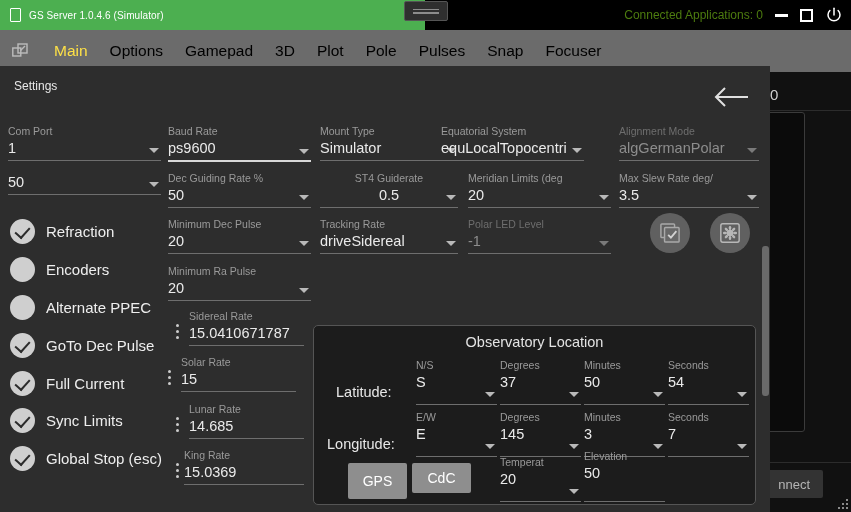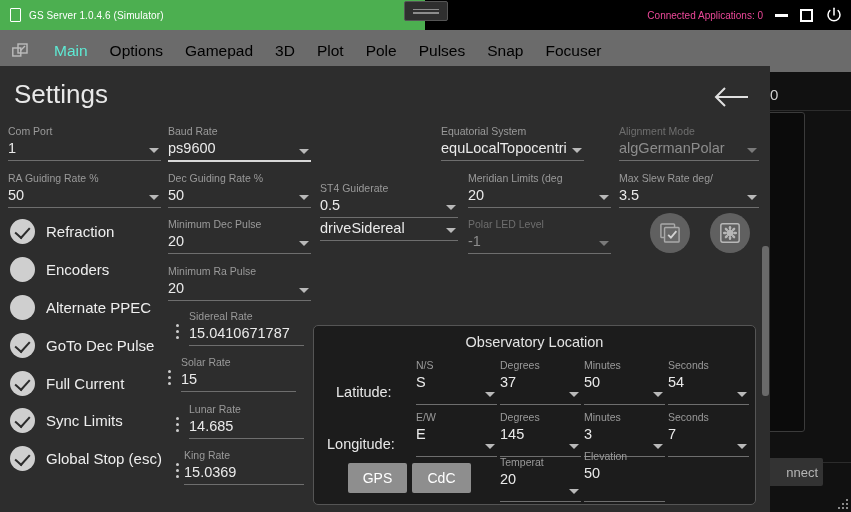--- a/index.html
+++ b/index.html
@@ -48,21 +48,21 @@
     border: 1.5px solid #555555;
     border-radius: 2px;
     display: flex; flex-direction: column;
     align-items: center; justify-content: center; gap: 2px;
   }
   .tb-badge i { display:block; width: 26px; height: 1.5px; background: #8c8c8c; }
   .tb-right {
     position: absolute; right: 8px; top: 0; z-index: 3;
     height: 30px; display: flex; align-items: center; gap: 12px;
   }
-  .tb-conn { color: #ec4899; font-size: 10px; }
+  .tb-conn { color: #4d7c0f; font-size: 12px; }
   .tb-min { width: 13px; height: 3px; background: #ffffff; }
   .tb-max { width: 13px; height: 13px; border: 2px solid #ffffff; }
   .tb-pwr { width: 18px; height: 18px; position: relative; }
   .tb-pwr svg { display: block; }
 
   
   .tabbar {
     position: absolute; top: 30px; left: 0;
     width: 851px; height: 42px;
     background: #6b6b6b;
@@ -73,21 +73,21 @@
     width: 17px; height: 17px; position: relative; margin-right: 14px;
     opacity: .75;
   }
   .tab {
     position: relative;
     height: 42px; padding: 0 11px;
     display: flex; align-items: center;
     color: #000000; font-size: 15.5px;
     white-space: nowrap;
   }
-  .tab.active { color: #5eead4; }
+  .tab.active { color: #fde047; }
   .tab.active::after {
     content: ""; position: absolute; left: 8px; right: 8px;
     bottom: 0; height: 3px; background: #4caf50;
   }
 
   
   .bg-area {
     position: absolute; top: 72px; left: 0;
     width: 851px; height: 440px;
     background: #111111;
@@ -105,46 +105,46 @@
   }
   .bg-hr {
     position: absolute; top: 38px; left: 768px;
     width: 83px; height: 1px; background: #2c2c2c;
   }
   .bg-hr2 {
     position: absolute; top: 390px; left: 768px;
     width: 83px; height: 1px; background: #2c2c2c;
   }
   .bg-connect {
-    position: absolute; top: 386px; left: 765px;
+    position: absolute; top: 398px; left: 765px;
     width: 58px; height: 28px;
     background: #333333;
     border-radius: 2px;
     color: #b5b5b5; font-size: 13px;
     display: flex; align-items: center; justify-content: flex-end;
-    padding-right: 5px;
+    padding-right: 13px;
     overflow: hidden;
   }
   .grip {
     position: absolute; right: 3px; bottom: 3px;
     width: 14px; height: 14px;
   }
   .grip i {
     position: absolute; width: 2px; height: 2px; background: #8a8a8a;
   }
 
   
   .dialog {
     position: absolute; top: 66px; left: 0;
     width: 770px; height: 446px;
     background: #2d2d2d;
   }
   .dlg-title {
     position: absolute; left: 14px; top: 13px;
-    color: #e8e8e8; font-size: 26px;
+    color: #e8e8e8; font-size: 12px;
   }
   .back-arrow {
     position: absolute; right: 20px; top: 18px;
     width: 40px; height: 26px;
   }
 
   
   .fld { position: absolute; }
   .fld .lbl {
     color: #9a9a9a; font-size: 10.5px;
@@ -317,46 +317,51 @@
       <div class="val">1</div>
       <div class="uline"></div>
         <div class="caret"></div>
     </div>
     <div class="fld focus" style="left:168px; top:59px; width:143px;">
       <div class="lbl">Baud Rate</div>
       <div class="val">ps9600</div>
       <div class="uline"></div>
         <div class="caret"></div>
     </div>
+    <div class="fld" style="left:320px; top:59px; width:138px;">
+      <div class="lbl">Mount Type</div>
+      <div class="val">Simulator</div>
+      <div class="uline"></div>
+        <div class="caret"></div>
+    </div>
     <div class="fld" style="left:441px; top:59px; width:143px;">
       <div class="lbl">Equatorial System</div>
       <div class="val">equLocalTopocentri</div>
       <div class="uline"></div>
         <div class="caret"></div>
     </div>
     <div class="fld dim" style="left:619px; top:59px; width:140px;">
       <div class="lbl">Alignment Mode</div>
       <div class="val">algGermanPolar</div>
       <div class="uline"></div>
         <div class="caret"></div>
     </div>
 
     <div class="fld" style="left:8px;  top:106px; width:153px;">
-      <div class="lbl">RA Guiding Rate %</div>
       <div class="val">50</div>
       <div class="uline"></div>
         <div class="caret"></div>
     </div>
     <div class="fld" style="left:168px; top:106px; width:143px;">
       <div class="lbl">Dec Guiding Rate %</div>
       <div class="val">50</div>
       <div class="uline"></div>
         <div class="caret"></div>
     </div>
-    <div class="fld" style="left:320px; top:116px; width:138px;">
+    <div class="fld" style="left:320px; top:106px; width:138px;text-align:center;">
       <div class="lbl">ST4 Guiderate</div>
       <div class="val">0.5</div>
       <div class="uline"></div>
         <div class="caret"></div>
     </div>
     <div class="fld" style="left:468px; top:106px; width:143px;">
       <div class="lbl">Meridian Limits (deg</div>
       <div class="val">20</div>
       <div class="uline"></div>
         <div class="caret"></div>
@@ -368,20 +373,21 @@
         <div class="caret"></div>
     </div>
 
     <div class="fld" style="left:168px; top:152px; width:143px;">
       <div class="lbl">Minimum Dec Pulse</div>
       <div class="val">20</div>
       <div class="uline"></div>
         <div class="caret"></div>
     </div>
     <div class="fld" style="left:320px; top:152px; width:138px;">
+      <div class="lbl">Tracking Rate</div>
       <div class="val">driveSidereal</div>
       <div class="uline"></div>
         <div class="caret"></div>
     </div>
     <div class="fld dim" style="left:468px; top:152px; width:143px;">
       <div class="lbl">Polar LED Level</div>
       <div class="val">-1</div>
       <div class="uline"></div>
         <div class="caret"></div>
     </div>
@@ -544,21 +550,21 @@
         <div class="uline" style="margin-top:12px"></div>
           <div class="caret"></div>
       </div>
       <div class="fld" style="left:354px; top:85px; width:81px;">
         <div class="lbl">Seconds</div>
         <div class="val">7</div>
         <div class="uline" style="margin-top:12px"></div>
           <div class="caret"></div>
       </div>
 
-      <div class="gbtn" style="left:34px; top:137px; width:59px; height:30px;">GPS</div>
+      <div class="gbtn" style="left:34px; top:137px; width:59px; height:36px;">GPS</div>
       <div class="gbtn" style="left:98px; top:137px; width:59px; height:30px;">CdC</div>
 
       <div class="fld" style="left:186px; top:130px; width:81px;">
         <div class="lbl">Temperat</div>
         <div class="val">20</div>
         <div class="uline" style="margin-top:12px"></div>
           <div class="caret"></div>
       </div>
       <div class="fld" style="left:270px; top:124px; width:81px;">
         <div class="lbl">Elevation</div>

